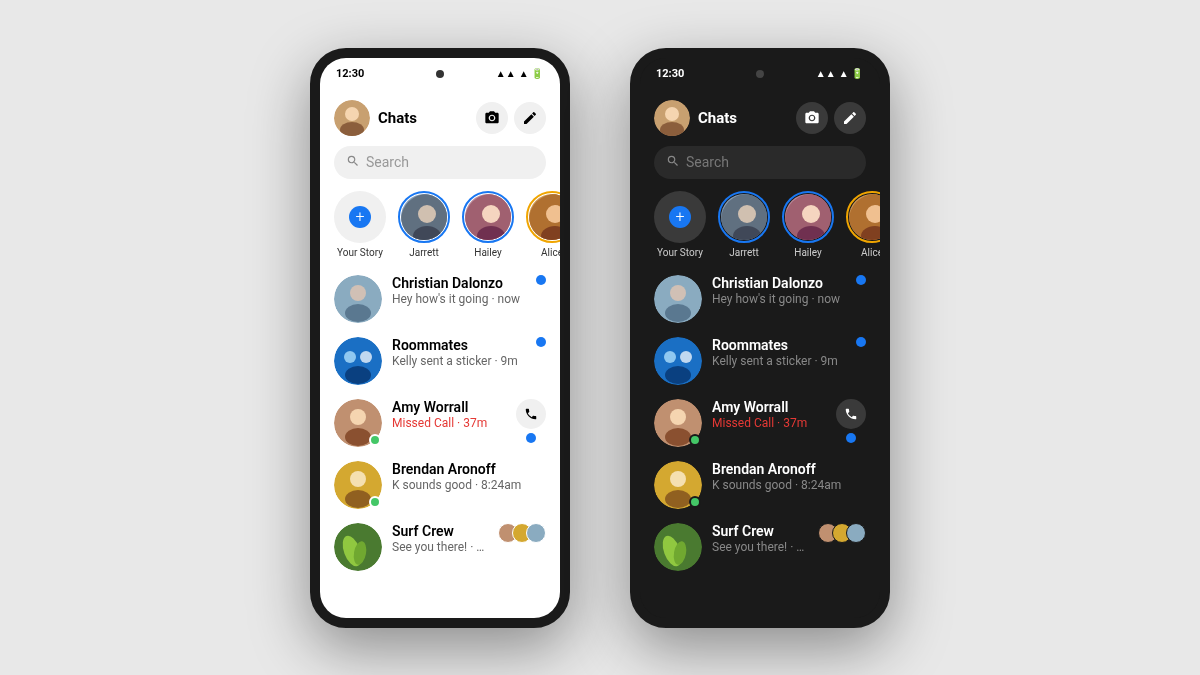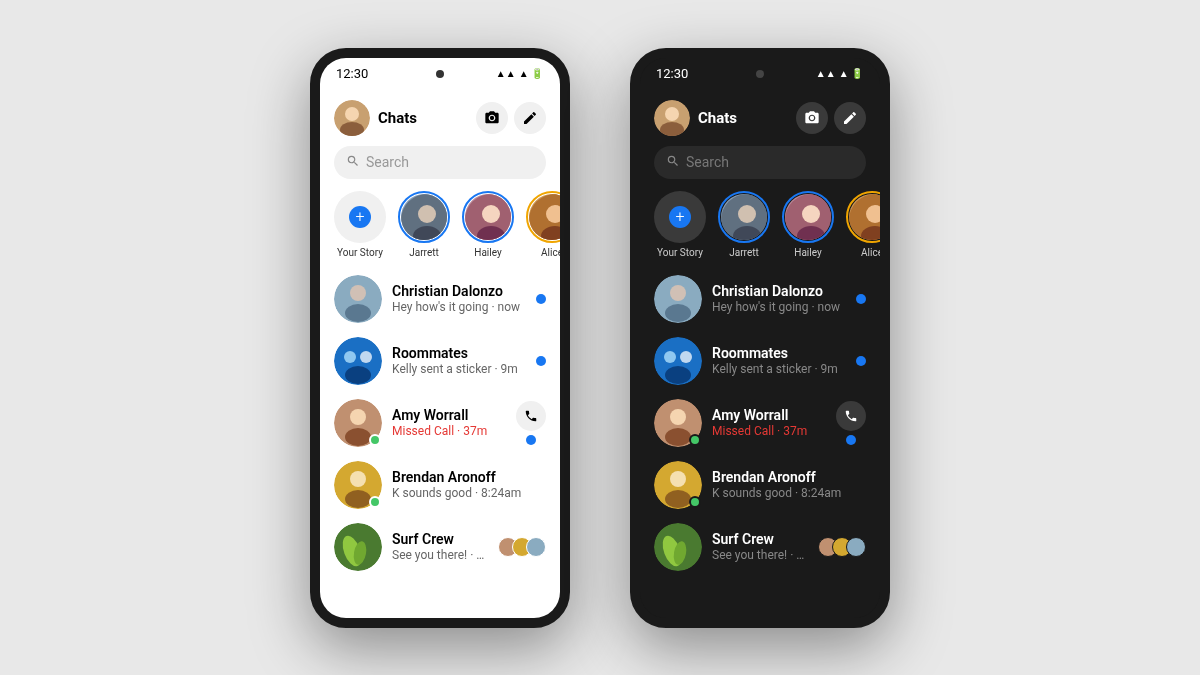--- a/index.html
+++ b/index.html
@@ -45,22 +45,22 @@
       height: 32px;
       display: flex;
       align-items: center;
       justify-content: space-between;
       padding: 0 16px;
       flex-shrink: 0;
     }
     .light .phone-top-bar { background: #ffffff; }
     .dark .phone-top-bar { background: #1a1a1a; }
     .status-bar-time {
-      font-size: 13px;
-      font-weight: 400;
+      font-size: 11px;
+      font-weight: 700;
     }
     .light .status-bar-time { color: #000; }
     .dark .status-bar-time { color: #fff; }
 
     .top-bar-right {
       display: flex;
       align-items: center;
       gap: 3px;
     }
     .signal-icon, .wifi-icon, .battery-icon {
@@ -231,21 +231,21 @@
     .light .story-label { color: #333; }
     .dark .story-label { color: #ccc; }
 
     
     .chat-list {
       flex: 1;
       overflow: hidden;
     }
     .chat-item {
       display: flex;
-      align-items: center;
+      align-items: flex-start;
       padding: 7px 14px;
       gap: 10px;
       cursor: pointer;
     }
 
     .chat-avatar-wrap {
       position: relative;
       width: 48px;
       height: 48px;
       flex-shrink: 0;

